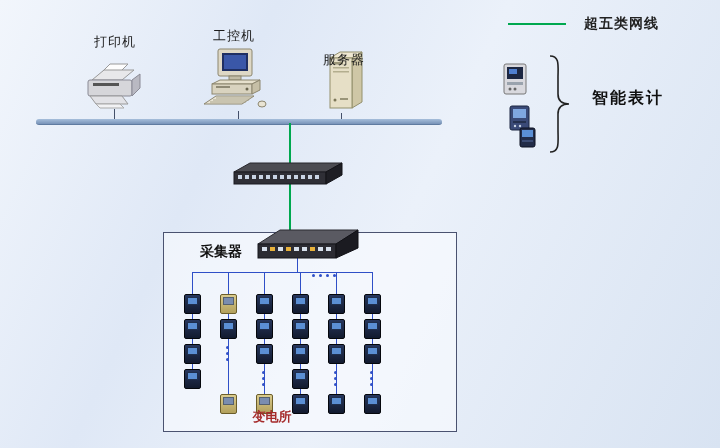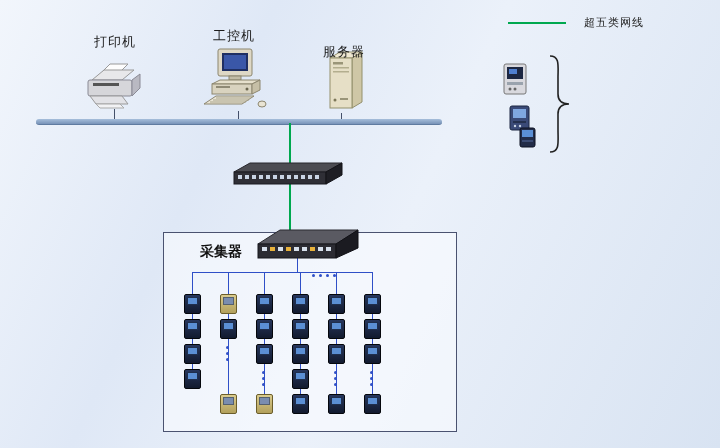--- a/index.html
+++ b/index.html
@@ -3,21 +3,21 @@
 <meta charset="utf-8">
 <style>
   html,body{margin:0;padding:0;}
   body{font-family:"DejaVu Sans","Liberation Sans",sans-serif;}
   .stage{
     position:relative;width:720px;height:448px;overflow:hidden;
     background:linear-gradient(115deg,#f2f6fc 0%,#dfe8f6 30%,#ebf1fa 55%,#d8e3f2 100%);
   }
   
   .dev-label{position:absolute;font-size:13px;color:#1c1c1c;letter-spacing:1px;z-index:4;}
-  .legend-label{font-size:11px;color:#222;letter-spacing:1px;}
+  .legend-label{font-size:14px;color:#222;letter-spacing:1px;font-weight:bold;}
   .legend-line{display:inline-block;width:58px;height:2px;vertical-align:middle;}
   .legend-row{position:absolute;display:flex;align-items:center;gap:18px;z-index:4;}
   
   .bus{position:absolute;left:36px;top:119px;width:406px;height:5px;border-radius:3px;
     background:linear-gradient(#a6bedb,#7893b8);border-bottom:1px solid #5f7ba0;z-index:2;}
   .stub{position:absolute;width:1px;background:#44506a;z-index:1;}
   .green-line{position:absolute;left:289px;top:123px;width:2px;height:124px;background:#00a84f;z-index:2;}
   
   .sub-box{position:absolute;left:163px;top:232px;width:292px;height:198px;
     border:1px solid #4a5270;background:rgba(250,252,255,0.6);z-index:0;}
@@ -47,21 +47,21 @@
 
 <div class="stage">
 
   <div class="legend-row" style="left:508px;top:15px;">
     <span class="legend-line" style="background:#00a84f;"></span>
     <span class="legend-label">超五类网线</span>
   </div>
 
   <div class="dev-label" style="left:94px;top:33px;">打印机</div>
   <div class="dev-label" style="left:213px;top:27px;">工控机</div>
-  <div class="dev-label" style="left:323px;top:43px;">服务器</div>
+  <div class="dev-label" style="left:323px;top:51px;">服务器</div>
 
   <div class="bus"></div>
   <div class="stub" style="left:114px;top:109px;height:11px;"></div>
   <div class="stub" style="left:238px;top:111px;height:9px;"></div>
   <div class="stub" style="left:341px;top:113px;height:7px;"></div>
   <div class="green-line"></div>
 
   <div class="device" style="left:84px;top:62px;width:62px;height:50px;">
     <svg width="62" height="50" viewBox="0 0 62 50">
       <polygon points="18,10 26,2 44,2 36,10" fill="#fdfdfd" stroke="#999" stroke-width="1"></polygon>
@@ -204,20 +204,21 @@
       <div class="meter" style="left: 364px; top: 394px;"></div>
       <div class="wire" style="left: 372px; top: 272px; width: 1px; height: 131px;"></div>
     </div>
   <div class="hdots">
       <i></i>
       <i></i>
       <i></i>
       <i></i>
     </div>
 
+  <div class="substation-label">变电所</div>
 
   <div class="device" style="left:502px;top:62px;width:28px;height:36px;">
     <svg width="28" height="36" viewBox="0 0 28 36">
       <rect x="2" y="2" width="22" height="30" rx="2" fill="#d9d9de" stroke="#777"></rect>
       <rect x="5" y="5" width="16" height="12" fill="#1c2742"></rect>
       <rect x="7" y="7" width="8" height="5" fill="#4f7fd0"></rect>
       <rect x="5" y="20" width="16" height="3" fill="#9aa3ad"></rect>
       <circle cx="8" cy="27" r="1.5" fill="#666"></circle>
       <circle cx="13" cy="27" r="1.5" fill="#666"></circle>
     </svg>
@@ -236,14 +237,15 @@
       <rect x="2" y="2" width="15" height="19" rx="2" fill="#222c48" stroke="#0c1120"></rect>
       <rect x="4" y="4" width="11" height="7" fill="#5b8fd4"></rect>
       <rect x="4" y="14" width="11" height="2" fill="#3c4c74"></rect>
     </svg>
   </div>
   <div class="device" style="left:546px;top:54px;width:26px;height:100px;">
     <svg width="26" height="100" viewBox="0 0 26 100">
       <path d="M4,2 C14,2 12,12 12,24 L12,40 C12,47 16,50 23,50 C16,50 12,53 12,60 L12,76 C12,88 14,98 4,98" fill="none" stroke="#222" stroke-width="1.6"></path>
     </svg>
   </div>
+  <div class="smart-label">智能表计</div>
 
 </div>
 
 </body></html>

